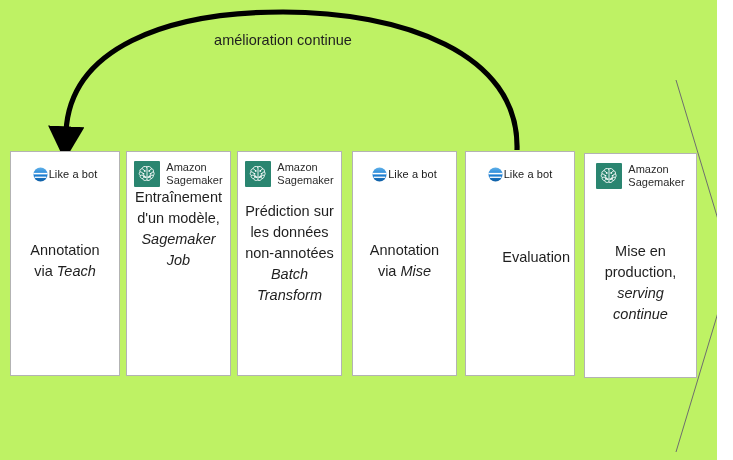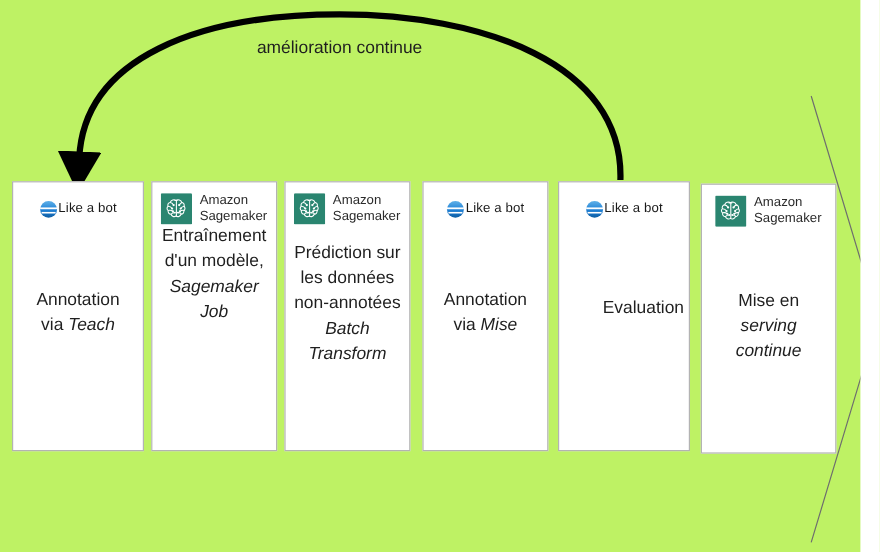--- a/index.html
+++ b/index.html
@@ -315,17 +315,18 @@
           <circle cx="17.5" cy="19.9" r="1.0"></circle>
         </g>
       </svg>
       <span class="sagemaker-word">
         <span>Amazon</span><br>
         <span>Sagemaker</span>
       </span>
     </div>
     <div class="stage-body">
       <div>Mise en</div>
+      <div>production,</div>
       <div><em>serving continue</em></div>
     </div>
   </div>
 
 </div>
 
 </body></html>

